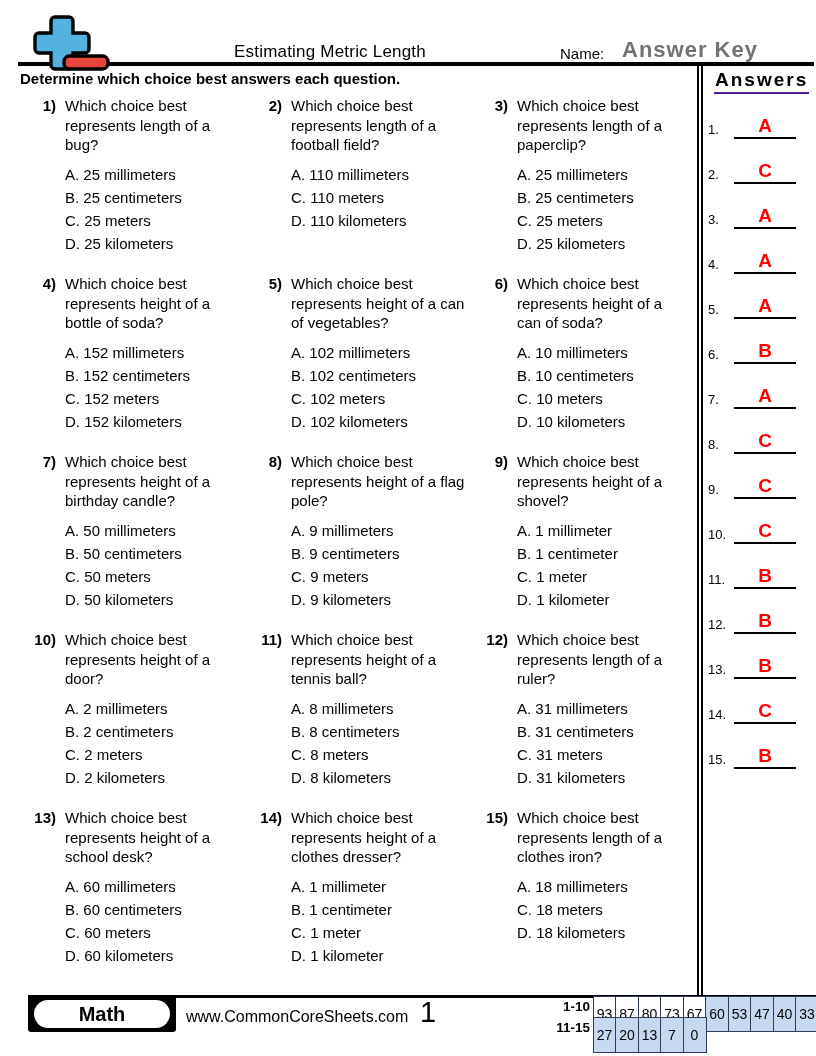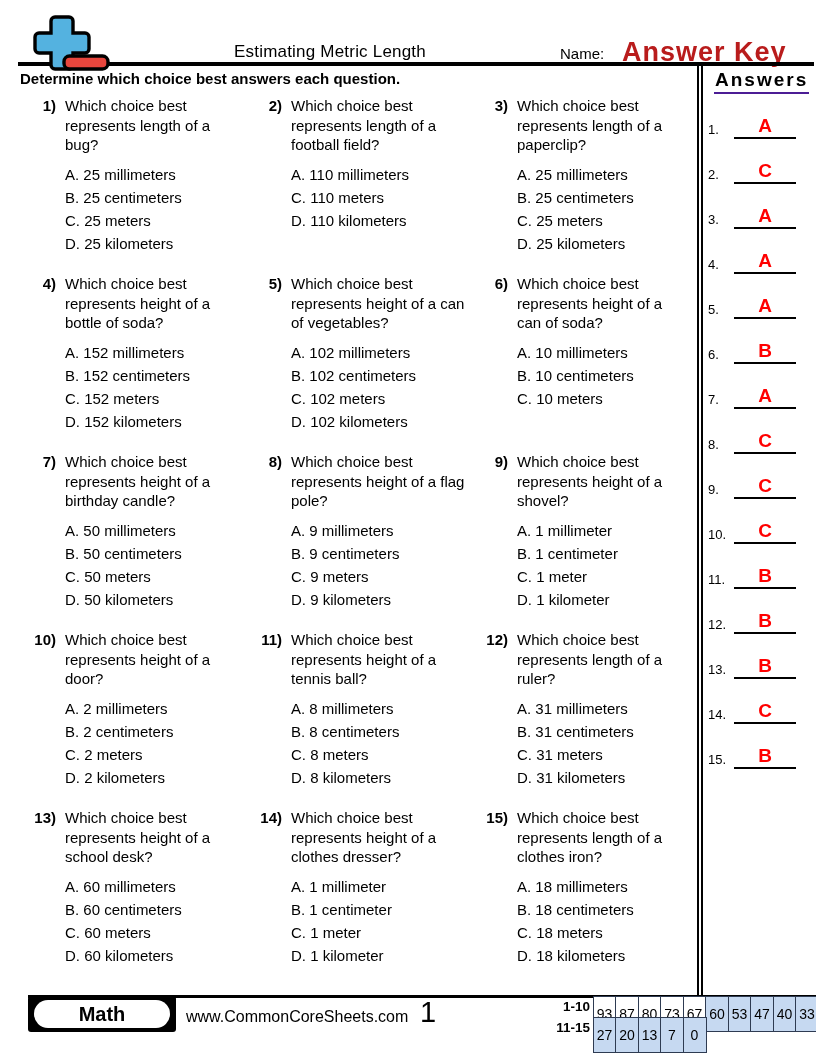--- a/index.html
+++ b/index.html
@@ -9,22 +9,22 @@
     background:#ffffff; font-family:"Liberation Sans", sans-serif; color:#000;
     overflow:hidden;
     padding-left:24px;
   }
 
   
   #logo { position:absolute; left:32px; top:14px; width:82px; height:58px; z-index:3; }
   #page-title { position:absolute; left:160px; top:42px; width:340px; text-align:center;
     font-size:17px; letter-spacing:0.2px; }
   #name-label { position:absolute; left:560px; top:45px; font-size:15px; }
-  #name-value { position:absolute; left:622px; top:37px; font-size:27px; font-weight:bold;
-    color:#b91c1c; letter-spacing:1px; }
+  #name-value { position:absolute; left:622px; top:37px; font-size:22px; font-weight:bold;
+    color:#737373; letter-spacing:1px; }
   #header-rule { position:absolute; left:18px; top:62px; width:796px; height:4px; background:#000; z-index:2; }
   #instruction { position:absolute; left:20px; top:70px; font-size:15px; font-weight:bold; }
 
   
   #questions { position:absolute; left:28px; top:96px; width:660px;
     display:grid; grid-template-columns:226px 226px 208px; grid-auto-rows:178px; }
   .q { display:flex; }
   .q-num { width:28px; flex-shrink:0; text-align:right; font-weight:bold;
     font-size:15px; line-height:19.5px; margin-right:9px; }
   .q-body { width:178px; }
@@ -143,20 +143,21 @@
     </div>
 
     <div class="q">
       <div class="q-num">6)</div>
       <div class="q-body">
           <div class="q-text">Which choice best represents height of a can of soda?</div>
         <div class="choices">
           <div class="choice">A. 10 millimeters</div>
           <div class="choice">B. 10 centimeters</div>
           <div class="choice">C. 10 meters</div>
+          <div class="choice">D. 10 kilometers</div>
         </div>
         </div>
     </div>
 
     <div class="q">
       <div class="q-num">7)</div>
       <div class="q-body">
           <div class="q-text">Which choice best represents height of a birthday candle?</div>
         <div class="choices">
           <div class="choice">A. 50 millimeters</div>
@@ -257,21 +258,20 @@
         </div>
         </div>
     </div>
 
     <div class="q">
       <div class="q-num">15)</div>
       <div class="q-body">
           <div class="q-text">Which choice best represents length of a clothes iron?</div>
         <div class="choices">
           <div class="choice">A. 18 millimeters</div>
-          <div class="choice">B. 18 centimeters</div>
           <div class="choice">C. 18 meters</div>
           <div class="choice">D. 18 kilometers</div>
         </div>
         </div>
     </div>
 
   </div>
 
   <div id="answers-divider"></div>
   <div id="answers-title">Answers</div>

